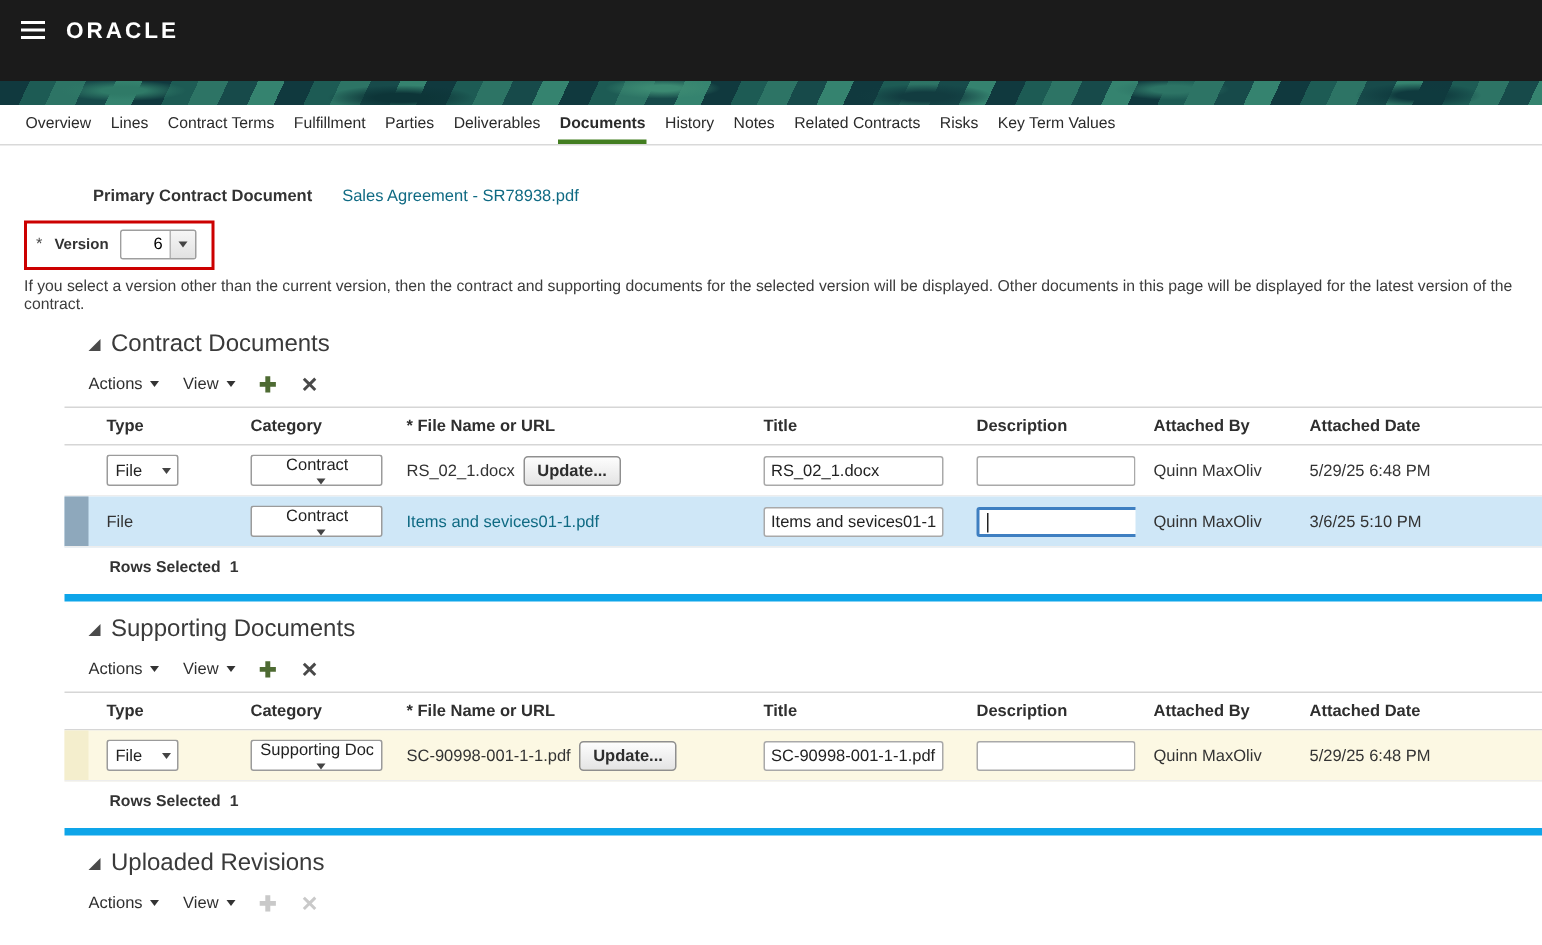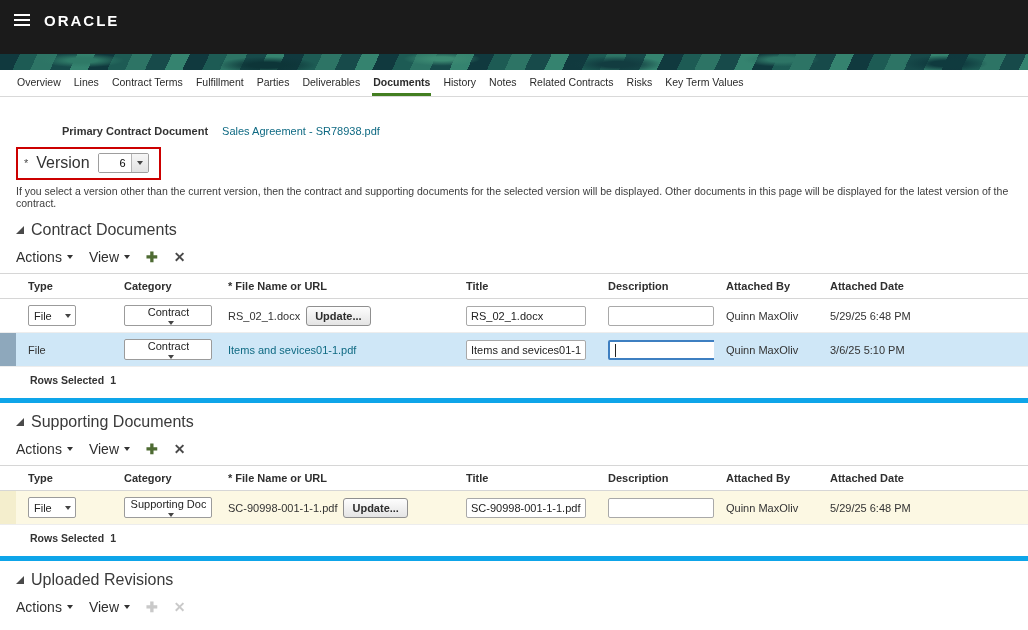--- a/index.html
+++ b/index.html
@@ -27,41 +27,41 @@
       repeating-linear-gradient(115deg, #10393e 0 18px, #1d5b54 18px 34px, #2d7465 34px 52px, #174a4a 52px 70px, #35836f 70px 86px); }
 
   
   .tabs { display:flex; align-items:stretch; gap:11px; padding:0 0 0 16px; border-bottom:1px solid #d9d9d9; background:#fff; height:27px; }
   .tab { font-size:10.5px; color:#2b2b2b; display:flex; align-items:center; padding:0 1px; border-bottom:3px solid transparent; cursor:pointer; white-space:nowrap; }
   .tab.active { font-weight:bold; border-bottom-color:#437e21; }
 
   
   .content { padding-top:4px; }
 
-  .primary-row { margin:24px 0 0 62px; display:flex; align-items:center; gap:14px; font-size:11px; }
+  .primary-row { margin:24px 0 0 62px; display:flex; align-items:center; gap:20px; font-size:11px; }
   .lbl-b { font-weight:bold; color:#333; }
   .link { color:#0f6a83; text-decoration:none; cursor:pointer; }
 
   .version-annot { display:inline-flex; align-items:center; gap:8px; border:2px solid #cc0000; margin:10px 0 0 16px; padding:4px 10px 5px 6px; }
   .req { color:#4a4a4a; font-size:11px; }
-  .ver-label { font-weight:normal; font-size:16px; color:#333; }
+  .ver-label { font-weight:bold; font-size:10px; color:#333; }
   .ver-box { display:inline-flex; border:1px solid #9e9e9e; border-radius:2px; overflow:hidden; height:20px; background:#fff; }
   .ver-box input { width:32px; border:0; font-size:11px; text-align:right; padding-right:5px; font-family:"Liberation Sans",sans-serif; outline:none; }
   .ver-btn { width:17px; background:linear-gradient(#f6f6f6,#e2e2e2); border:0; border-left:1px solid #b5b5b5; display:flex; align-items:center; justify-content:center; cursor:pointer; }
   .arr { width:0; height:0; border-left:3.5px solid transparent; border-right:3.5px solid transparent; border-top:4px solid #444; display:inline-block; }
 
   .note { font-size:10.5px; color:#3c3c3c; margin:5px 0 0 16px; }
 
   
-  .section { margin-top:12px; }
+  .section { margin-top:12px;margin-left:43px; }
   .section.ruled { border-top:5px solid #0ea5e9; padding-top:10px; }
   .sec-h { display:flex; align-items:center; gap:7px; margin-left:16px; font-size:16px; color:#3a3a3a; cursor:pointer; }
   .tri { width:0; height:0; border-style:solid; border-width:0 0 8px 8px; border-color:transparent transparent #4a4a4a transparent; }
   .toolbar { display:flex; align-items:center; gap:16px; margin:10px 0 8px 16px; font-size:11px; }
-  .menu { display:inline-flex; align-items:center; gap:5px; background:none; border:0; font-size:14px; color:#2f2f2f; cursor:pointer; font-family:"Liberation Sans",sans-serif; }
+  .menu { display:inline-flex; align-items:center; gap:5px; background:none; border:0; font-size:11px; color:#2f2f2f; cursor:pointer; font-family:"Liberation Sans",sans-serif; }
   .menu .arr { border-top-color:#333; }
   .tool-icon { font-size:14px; font-weight:bold; cursor:pointer; line-height:1; }
   .tool-icon.add { color:#4e6b33; }
   .tool-icon.del { color:#494949; }
   .tool-icon.disabled { color:#c9c9c9; cursor:default; }
 
   
   .grid { display:grid; grid-template-columns:16px 96px 104px 238px 142px 118px 104px 1fr; align-items:center; }
   .thead { border-top:1px solid #d6d6d6; border-bottom:1px solid #d6d6d6; height:26px; font-weight:bold; font-size:11px; color:#2f2f2f; background:#fff; }
   .thead .cell { padding-left:12px; white-space:nowrap; overflow:hidden; }

